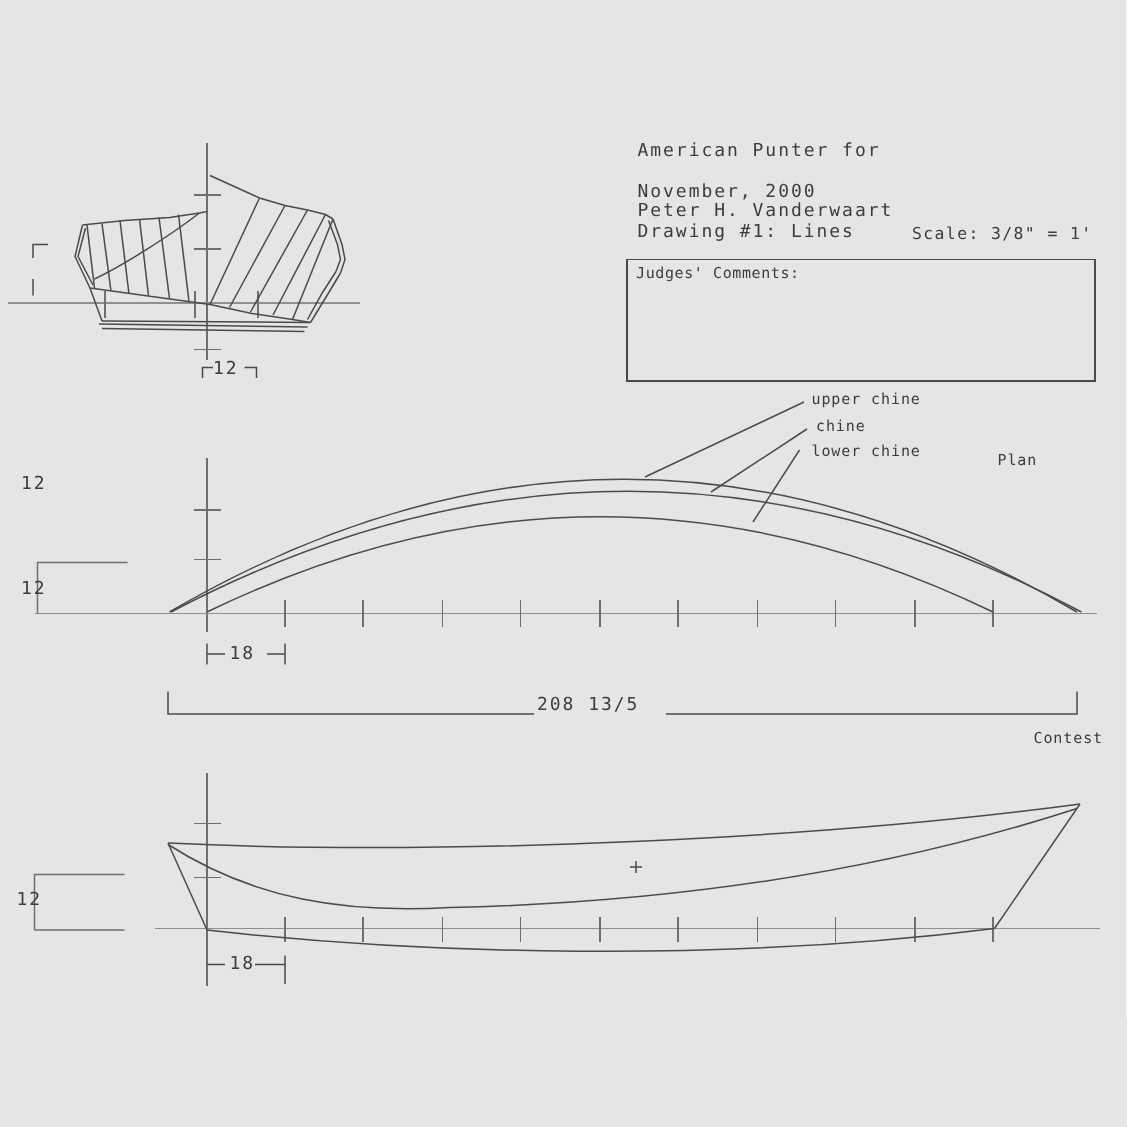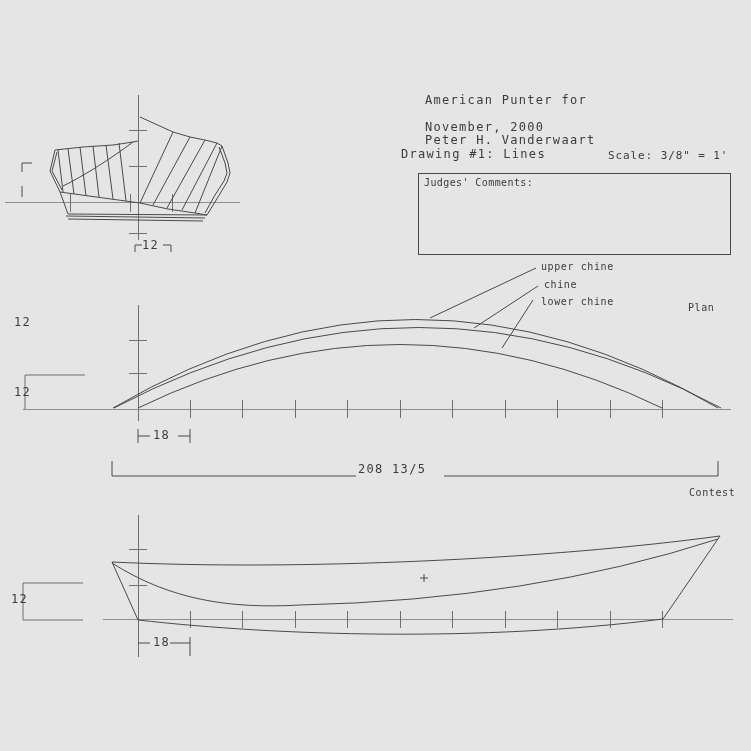--- a/index.html
+++ b/index.html
@@ -143,31 +143,31 @@
       <path d="M170,643 L190,643"></path>
       <path d="M190,637 L190,656"></path>
     </g>
 
     <rect x="418" y="173" width="312" height="81" fill="none" stroke="#4a4a4a" stroke-width="1" shape-rendering="crispEdges"></rect>
   </svg>
 
   <div class="cad" style="left:425px;top:94px">American Punter for</div>
   <div class="cad" style="left:425px;top:121px">November, 2000</div>
   <div class="cad" style="left:425px;top:134px">Peter H. Vanderwaart</div>
-  <div class="cad" style="left:401px;top:148px">Drawing #1: Lines</div>
+  <div class="cad" style="left:425px;top:148px">Drawing #1: Lines</div>
   <div class="cad-md" style="left:608px;top:150px">Scale: 3/8" = 1'</div>
 
   <div class="cad-sm" style="left:424px;top:177px">Judges' Comments:</div>
 
   <div class="cad" style="left:142px;top:239px">12</div>
 
   <div class="cad-lbl" style="left:541px;top:261px">upper chine</div>
   <div class="cad-lbl" style="left:544px;top:279px">chine</div>
   <div class="cad-lbl" style="left:541px;top:296px">lower chine</div>
-  <div class="cad-lbl" style="left:688px;top:302px">Plan</div>
+  <div class="cad-lbl" style="left:665px;top:302px">Plan</div>
 
   <div class="cad" style="left:14px;top:316px">12</div>
   <div class="cad" style="left:14px;top:386px">12</div>
   <div class="cad" style="left:153px;top:429px">18</div>
   <div class="cad" style="left:358px;top:463px">208 13/5</div>
 
   <div class="cad-lbl" style="left:689px;top:487px">Contest</div>
   <div class="cad" style="left:11px;top:593px">12</div>
   <div class="cad" style="left:153px;top:636px">18</div>
 

